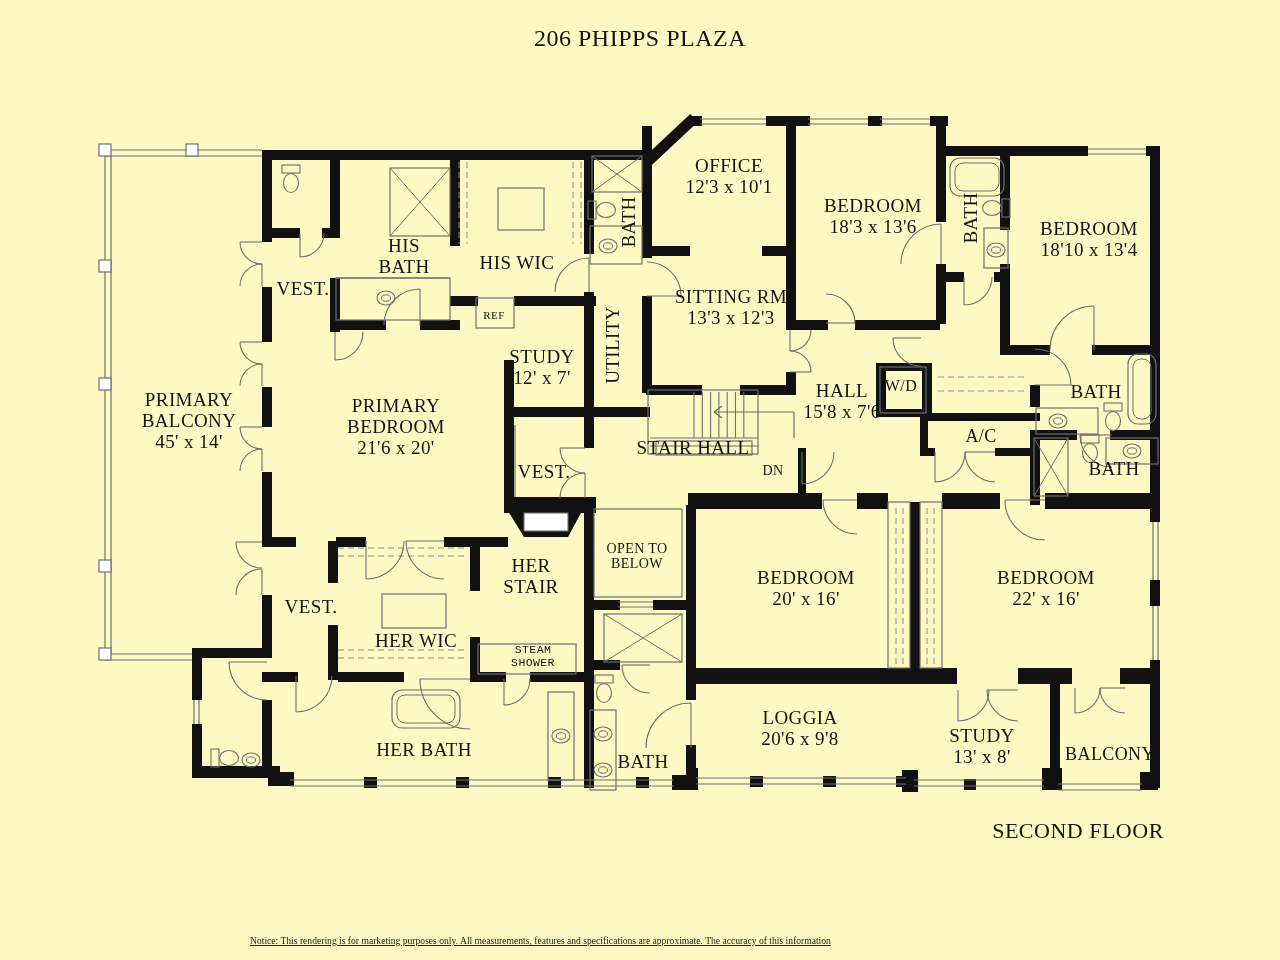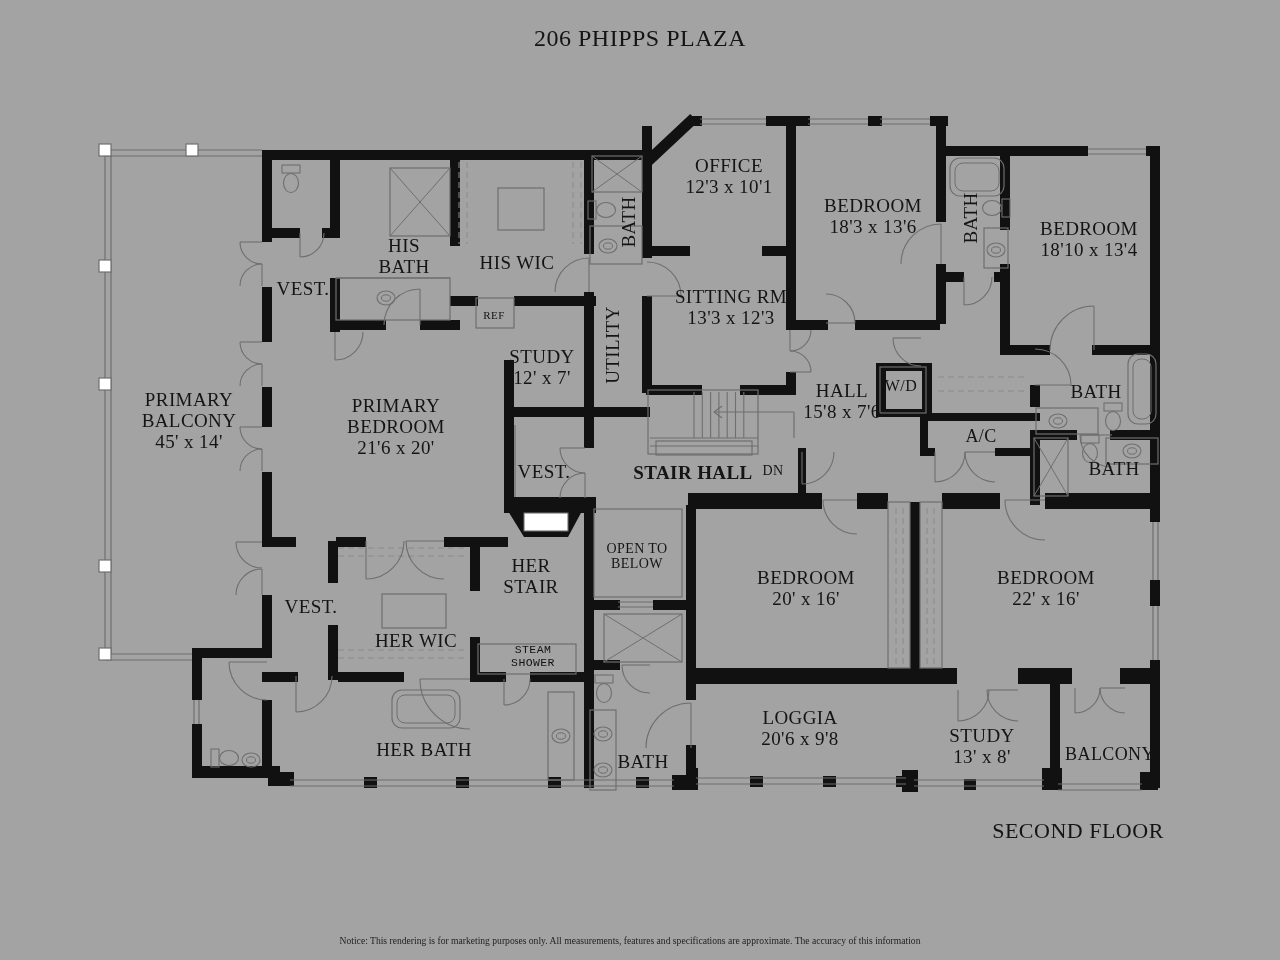--- a/index.html
+++ b/index.html
@@ -1,27 +1,27 @@
 <!DOCTYPE html>
 <html><head>
 <meta charset="utf-8">
 <style>
   html,body{margin:0;padding:0;background:#fff;}
-  #page{position:relative;width:1280px;height:960px;background:#a3a3a3;overflow:hidden;
+  #page{position:relative;width:1280px;height:960px;background:#fef9c3;overflow:hidden;
         font-family:"Liberation Serif","DejaVu Serif",serif;color:#121212;}
   #plan-svg{position:absolute;left:0;top:0;}
   .room-label{position:absolute;transform:translate(-50%,-50%);text-align:center;
               line-height:1.1;letter-spacing:.4px;white-space:nowrap;color:#141414;}
   .room-label.rot{transform:translate(-50%,-50%) rotate(-90deg);}
   #plan-title{position:absolute;left:640px;top:38px;transform:translate(-50%,-50%);
               font-size:24px;letter-spacing:.5px;color:#141414;}
   #floor-title{position:absolute;left:1078px;top:831px;transform:translate(-50%,-50%);
                font-size:22px;letter-spacing:.5px;color:#141414;}
   #notice{position:absolute;left:630px;top:935px;transform:translateX(-50%);width:760px;
-          font-size:9.6px;text-align:center;line-height:1.25;color:#222;}
+          font-size:9.6px;line-height:1.25;color:#222;text-decoration:underline;}
 </style>
 </head>
 <body>
 
 <div id="page">
   <svg id="plan-svg" width="1280" height="960" viewBox="0 0 1280 960">
       <g>
         <rect x="262" y="150" width="392" height="10" fill="#111111"></rect>
         <rect x="688" y="116" width="14" height="10" fill="#111111"></rect>
         <rect x="766" y="116" width="44" height="10" fill="#111111"></rect>
@@ -441,21 +441,21 @@
       </div>
       <div class="room-label" style="left: 981px; top: 437px; font-size: 18px;">
         <div>A/C</div>
       </div>
       <div class="room-label" style="left: 1114px; top: 469px; font-size: 19px;">
         <div>BATH</div>
       </div>
       <div class="room-label" style="left: 544px; top: 472px; font-size: 19px;">
         <div>VEST.</div>
       </div>
-      <div class="room-label" style="left: 693px; top: 473px; font-size: 19px; font-weight: bold;">
+      <div class="room-label" style="left: 693px; top: 448px; font-size: 19px;">
         <div>STAIR HALL</div>
       </div>
       <div class="room-label" style="left: 773px; top: 455px; font-size: 14px; margin-top: 16px;">
         <div>DN</div>
       </div>
       <div class="room-label" style="left: 637px; top: 556px; font-size: 14px;">
         <div>OPEN TO</div>
         <div>BELOW</div>
       </div>
       <div class="room-label" style="left: 531px; top: 577px; font-size: 19px;">

